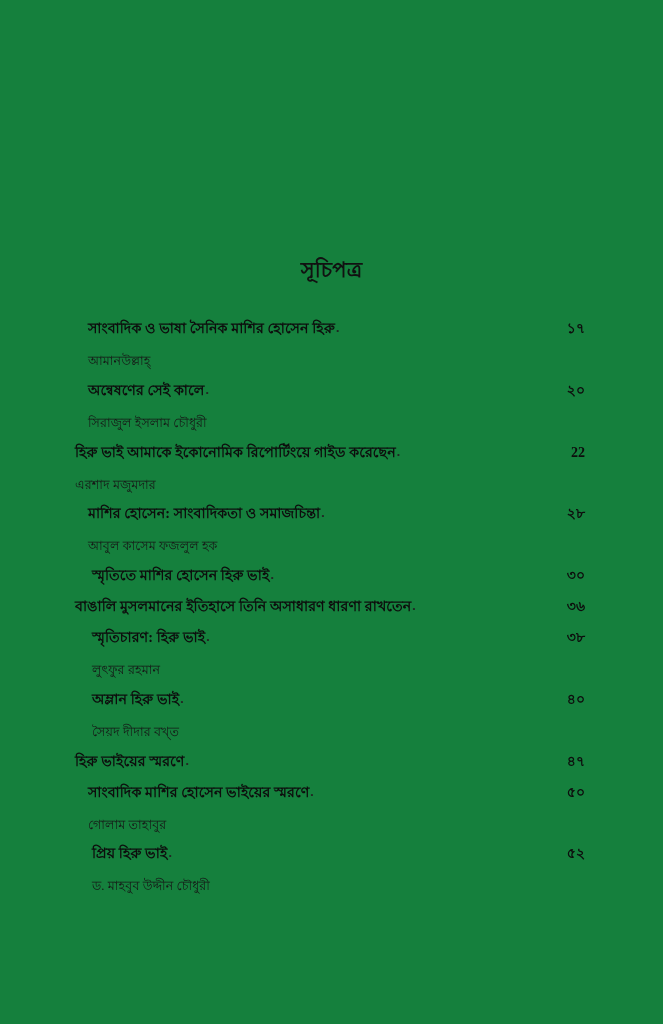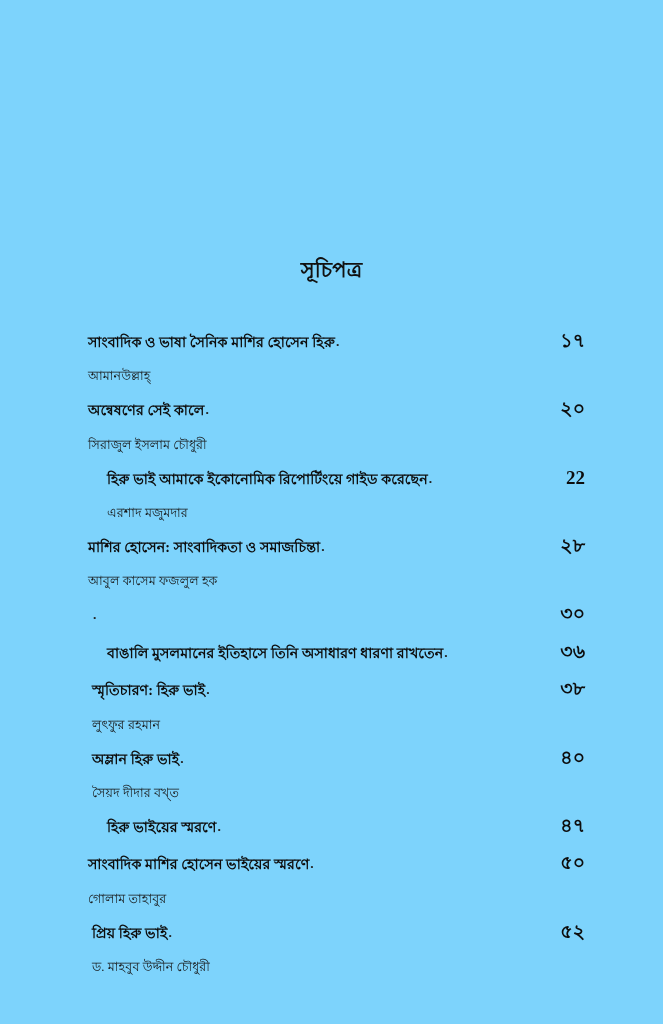--- a/index.html
+++ b/index.html
@@ -14,41 +14,41 @@
     position: relative;
     overflow: hidden;
     font-family: "Liberation Serif", "DejaVu Serif", serif;
     color: #111111;
     -webkit-font-smoothing: antialiased;
   }
 
   .page {
     position: absolute;
     inset: 0;
-    background: #7dd3fc;
+    background: #15803d;
   }
 
   
   .toc-title {
     position: absolute;
     top: 258px;
     left: 0;
     width: 663px;
     text-align: center;
     font-size: 21px;
     font-weight: 700;
     letter-spacing: 0.2px;
     color: #111111;
     line-height: 1.2;
   }
 
   
   .toc-list {
     position: absolute;
-    top: 326px;
+    top: 317px;
     left: 0;
     width: 663px;
   }
 
   .toc-entry {
     position: relative;
     padding: 0 78px 0 88px;
     margin-bottom: 8px;
   }
 
@@ -77,38 +77,38 @@
     letter-spacing: 1.9px;
     color: #222222;
     font-size: 13.5px;
     position: relative;
     top: -1px;
   }
 
   .entry-page {
     flex: 0 0 auto;
     font-weight: 700;
-    font-size: 19px;
+    font-size: 14px;
     text-align: right;
     min-width: 26px;
   }
 
   .entry-author {
     font-size: 12.6px;
     font-weight: 400;
     line-height: 1.5;
     color: #161616;
     margin-top: 12px;
     letter-spacing: 0.1px;
   }
 
   
   .toc-entry.indent-a { padding-left: 88px; }
   .toc-entry.indent-b { padding-left: 92px; }
-  .toc-entry.indent-c { padding-left: 107px; }
+  .toc-entry.indent-c { padding-left: 75px; }
 </style>
 </head>
 <body>
 
 <div class="page">
 
   <div class="toc-title">সূচিপত্র</div>
 
   <div class="toc-list">
 
@@ -139,20 +139,21 @@
       <div class="toc-entry indent-a">
         <div class="entry-line">
           <span class="entry-title">মাশির হোসেন: সাংবাদিকতা ও সমাজচিন্তা</span>
           <span class="entry-leader">.</span>
           <span class="entry-page">২৮</span>
         </div>
         <div class="entry-author">আবুল কাসেম ফজলুল হক</div>
       </div>
       <div class="toc-entry indent-b">
         <div class="entry-line">
+          <span class="entry-title">স্মৃতিতে মাশির হোসেন হিরু ভাই</span>
           <span class="entry-leader">.</span>
           <span class="entry-page">৩০</span>
         </div>
       </div>
       <div class="toc-entry indent-c">
         <div class="entry-line">
           <span class="entry-title">বাঙালি মুসলমানের ইতিহাসে তিনি অসাধারণ ধারণা রাখতেন</span>
           <span class="entry-leader">.</span>
           <span class="entry-page">৩৬</span>
         </div>

